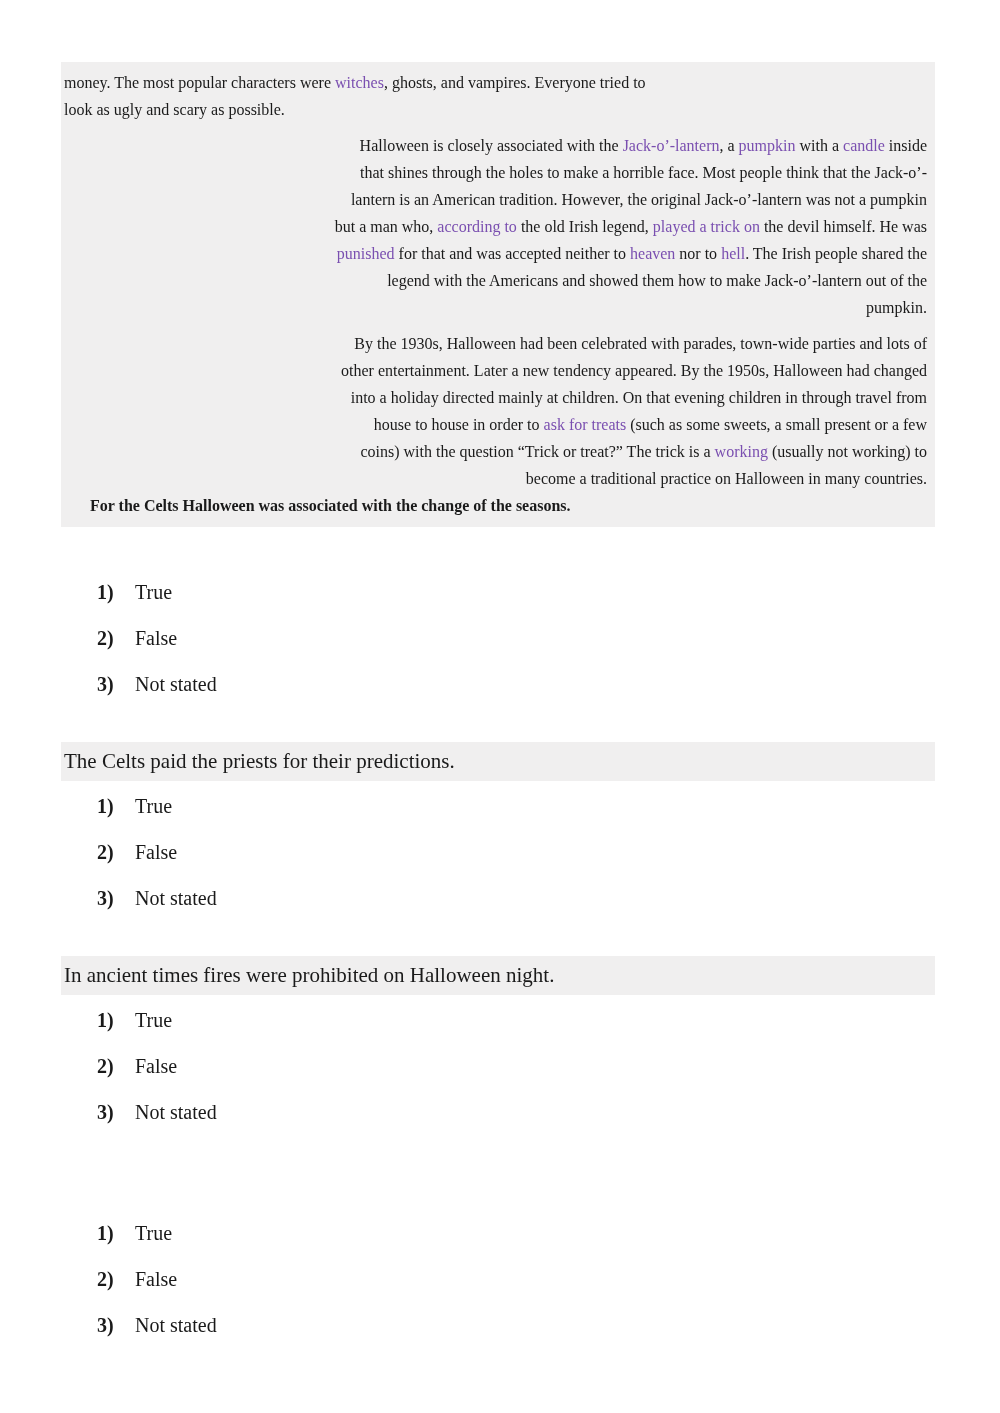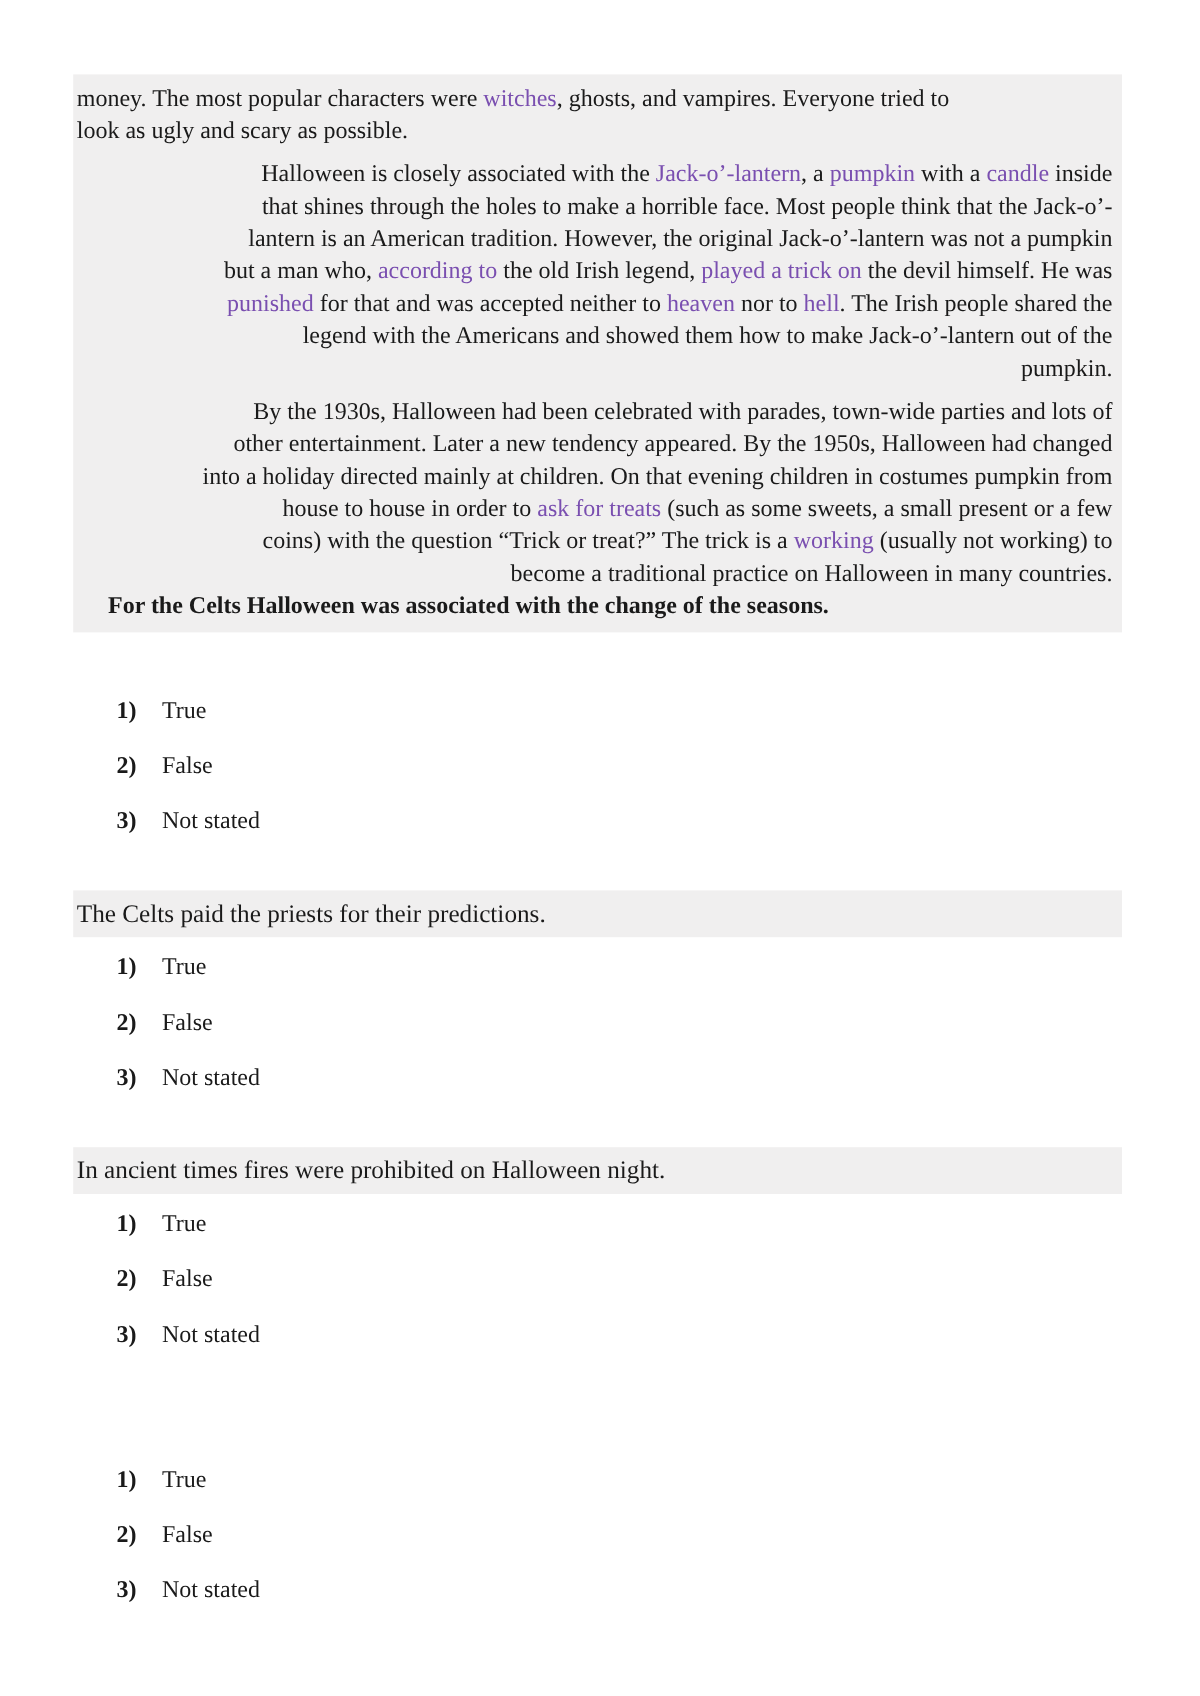--- a/index.html
+++ b/index.html
@@ -3,21 +3,21 @@
 <meta charset="utf-8">
 <style>
   html,body{margin:0;padding:0;background:#ffffff;}
   .page{
     position:relative;width:1000px;height:1413px;overflow:hidden;background:#ffffff;
     font-family:"Liberation Serif","DejaVu Serif",serif;color:var(--text,#1a1a1a);
   }
   .passage{
     position:absolute;left:61px;top:62px;width:874px;box-sizing:border-box;
     background:var(--block,#f0efef);padding:7px 8px 8px 3px;
-    font-size:20px;line-height:27px;
+    font-size:16px;line-height:27px;
   }
   .para{margin:0;}
   .para + .para{margin-top:9px;text-align:right;}
   .line{white-space:nowrap;}
   .hl{color:var(--link,#7a4fb0);}
   .q-inline{margin-top:0;padding-left:26px;white-space:nowrap;font-weight:bold;}
   .strip{
     position:absolute;left:61px;width:874px;box-sizing:border-box;
     background:var(--block,#f0efef);padding:8px 6px 8px 3px;
     font-size:21px;line-height:23px;white-space:nowrap;
@@ -43,21 +43,21 @@
         <div class="line"><span>that shines through the holes to make a horrible face. Most people think that the Jack-o’-</span></div>
         <div class="line"><span>lantern is an American tradition. However, the original Jack-o’-lantern was not a pumpkin</span></div>
         <div class="line"><span>but a man who, </span><span class="hl">according to</span><span> the old Irish legend, </span><span class="hl">played a trick on</span><span> the devil himself. He was</span></div>
         <div class="line"><span class="hl">punished</span><span> for that and was accepted neither to </span><span class="hl">heaven</span><span> nor to </span><span class="hl">hell</span><span>. The Irish people shared the</span></div>
         <div class="line"><span>legend with the Americans and showed them how to make Jack-o’-lantern out of the</span></div>
         <div class="line"><span>pumpkin.</span></div>
       </div>
     <div class="para">
         <div class="line"><span>By the 1930s, Halloween had been celebrated with parades, town-wide parties and lots of</span></div>
         <div class="line"><span>other entertainment. Later a new tendency appeared. By the 1950s, Halloween had changed</span></div>
-        <div class="line"><span>into a holiday directed mainly at children. On that evening children in costumes pumpkin from</span></div>
+        <div class="line"><span>into a holiday directed mainly at children. On that evening children in through travel from</span></div>
         <div class="line"><span>house to house in order to </span><span class="hl">ask for treats</span><span> (such as some sweets, a small present or a few</span></div>
         <div class="line"><span>coins) with the question “Trick or treat?” The trick is a </span><span class="hl">working</span><span> (usually not working) to</span></div>
         <div class="line"><span>become a traditional practice on Halloween in many countries.</span></div>
       </div>
     <div class="q-inline">For the Celts Halloween was associated with the change of the seasons.</div>
   </section>
 
   <div class="opts" style="top:580px;">
       <div class="opt">
         <span class="opt-num">1)</span>

